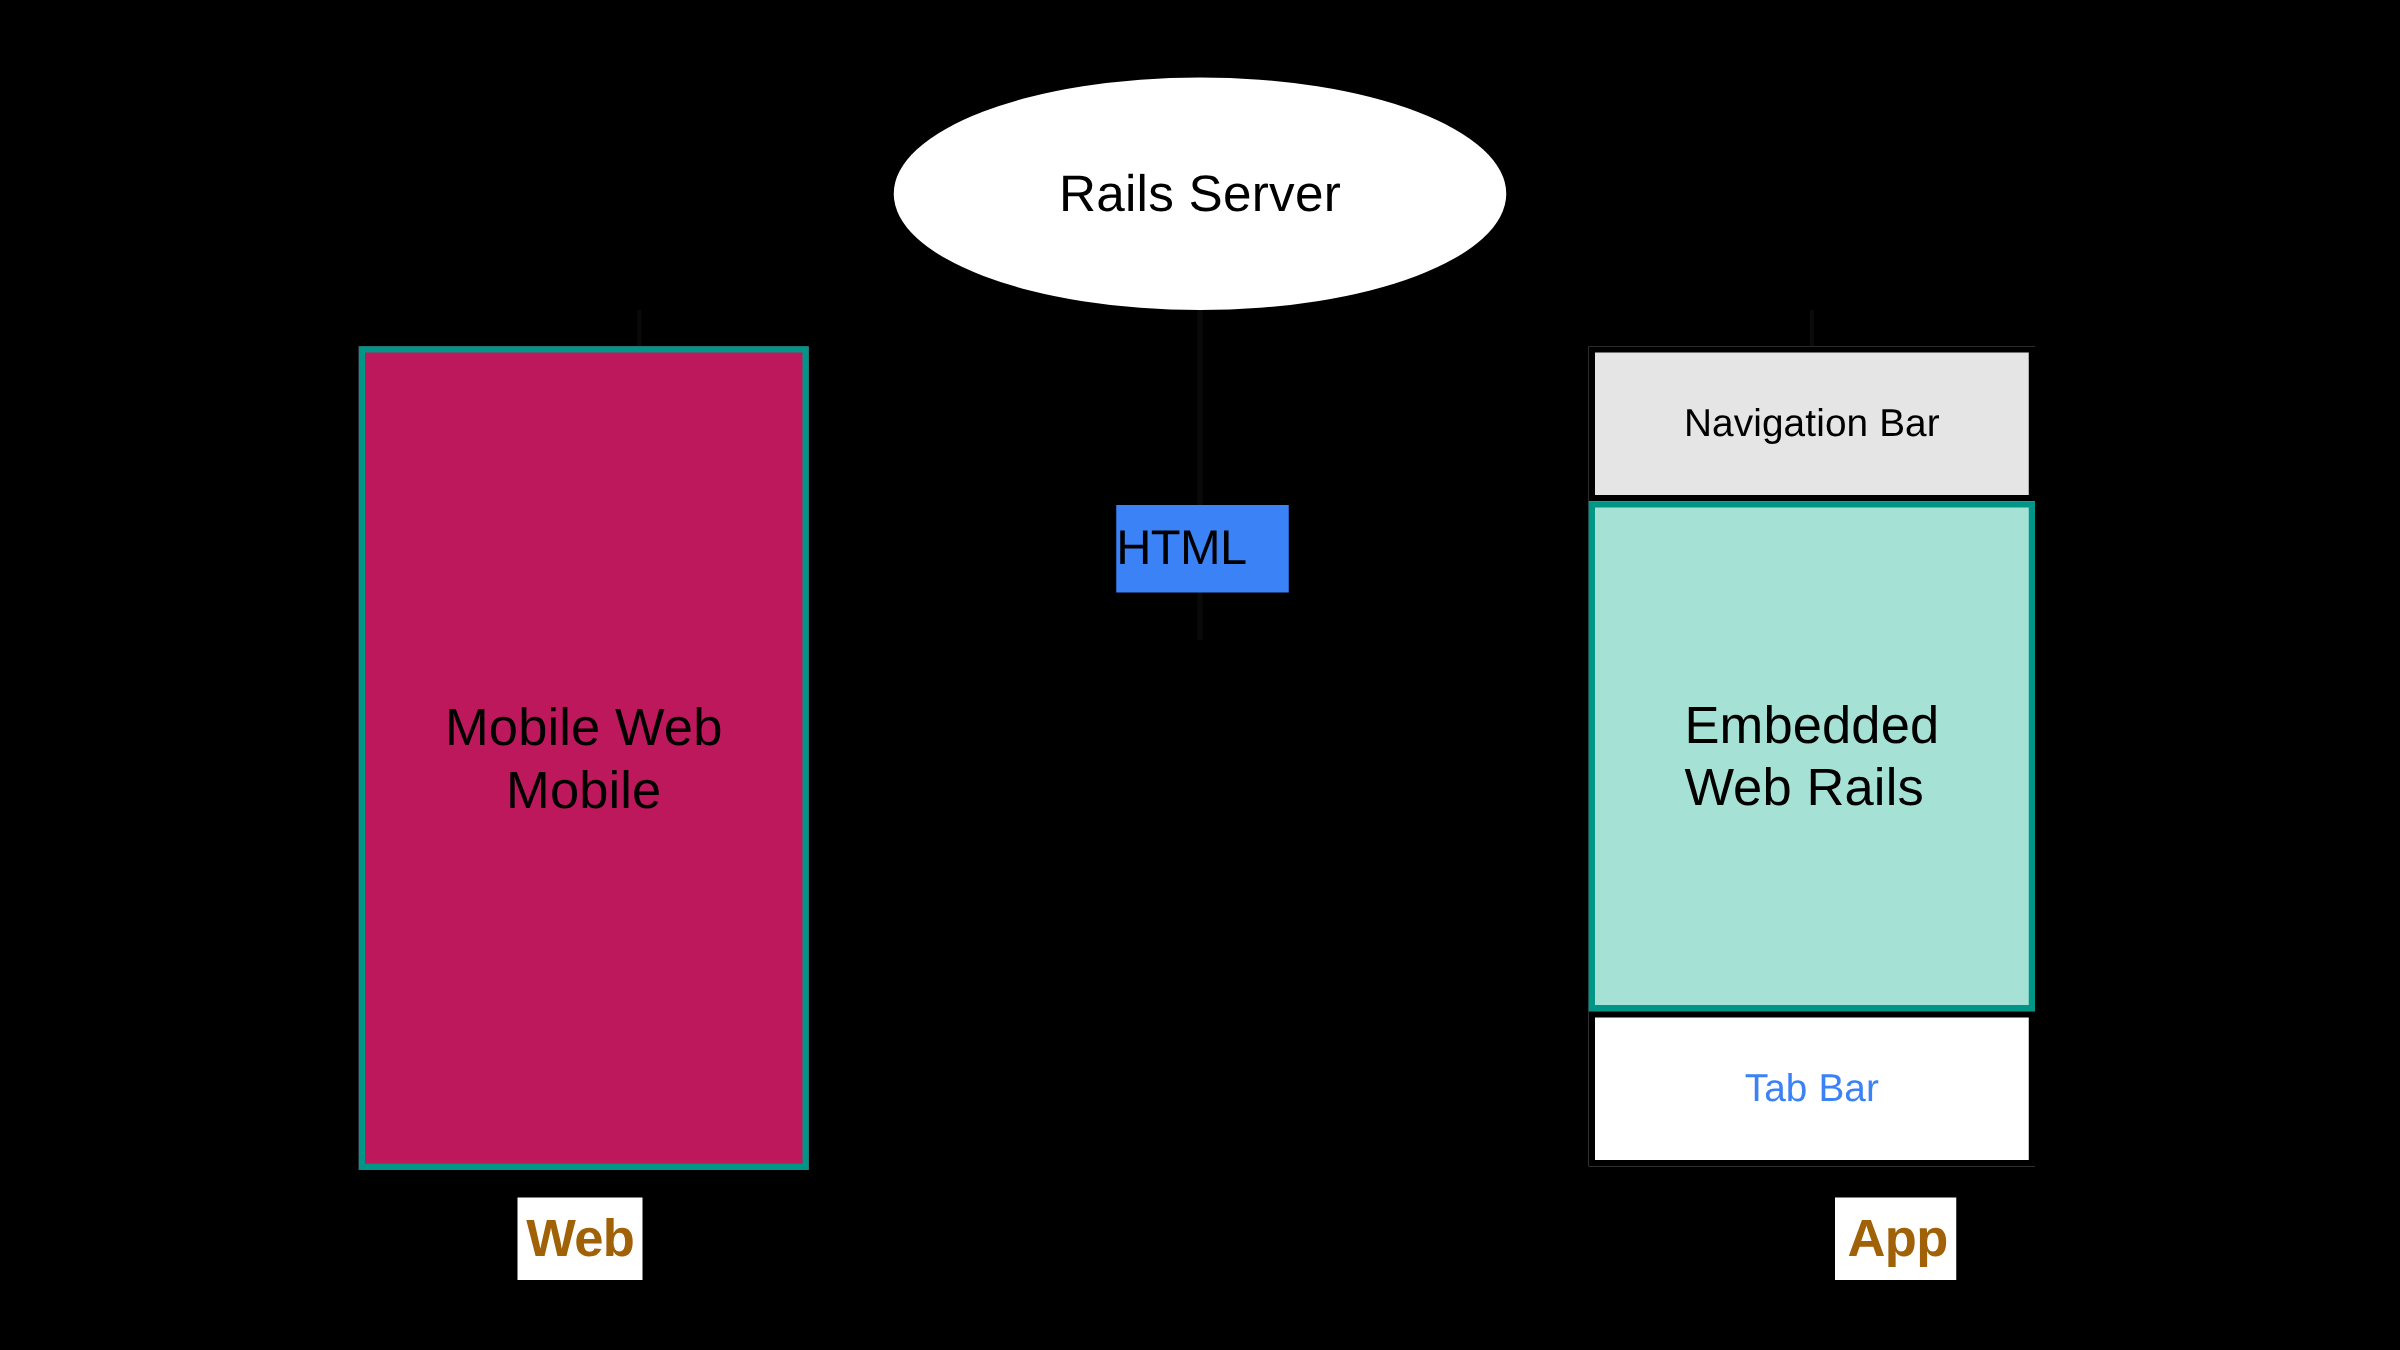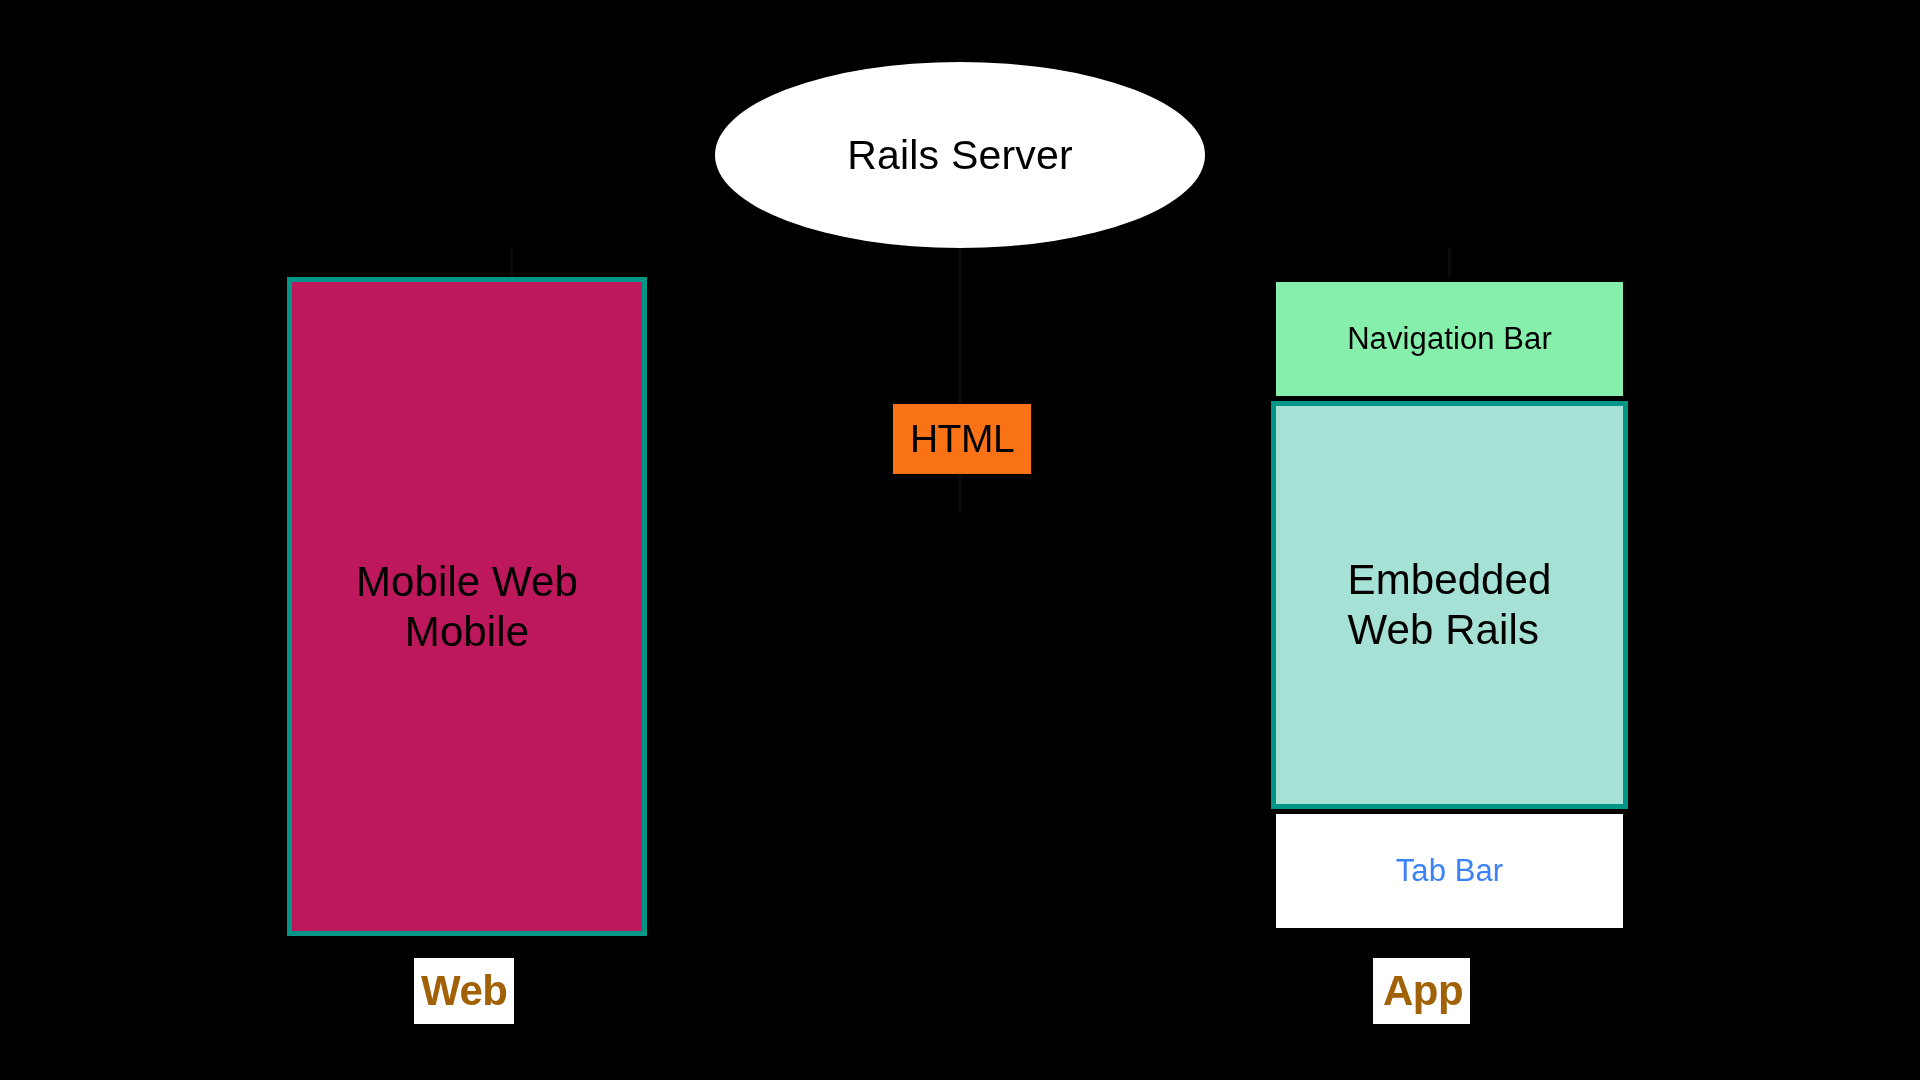--- a/index.html
+++ b/index.html
@@ -71,24 +71,24 @@
     height: 30px;
   }
 
   
   .flow-label {
     position: absolute;
     left: 893px;
     top: 404px;
     width: 138px;
     height: 70px;
-    background: #f97316;
-    display: flex;
-    align-items: center;
-    justify-content: center;
+    background: #3b82f6;
+    display: flex;
+    align-items: center;
+    justify-content: flex-start;
   }
   .flow-label .label {
     color: #000000;
     font-size: 39px;
     font-weight: 400;
     letter-spacing: -0.5px;
     white-space: nowrap;
   }
 
   
@@ -123,21 +123,21 @@
     position: absolute;
     left: 1271px;
     top: 277px;
     width: 357px;
     height: 656px;
     display: flex;
     flex-direction: column;
   }
   .nav-bar {
     height: 124px;
-    background: #86efac;
+    background: #e5e5e5;
     border: 5px solid #000000;
     display: flex;
     align-items: center;
     justify-content: center;
   }
   .nav-bar .label {
     color: #000000;
     font-size: 31px;
     font-weight: 400;
     letter-spacing: 0.1px;
@@ -191,21 +191,21 @@
     font-size: 42px;
     font-weight: 700;
     letter-spacing: -0.5px;
     white-space: nowrap;
   }
   .caption-web {
     left: 414px;
     top: 958px;
   }
   .caption-app {
-    left: 1373px;
+    left: 1468px;
     top: 958px;
     padding-left: 10px;
   }
 </style>
 </head>
 <body>
 
 <div id="canvas">
 
   <div class="connector conn-left"></div>

